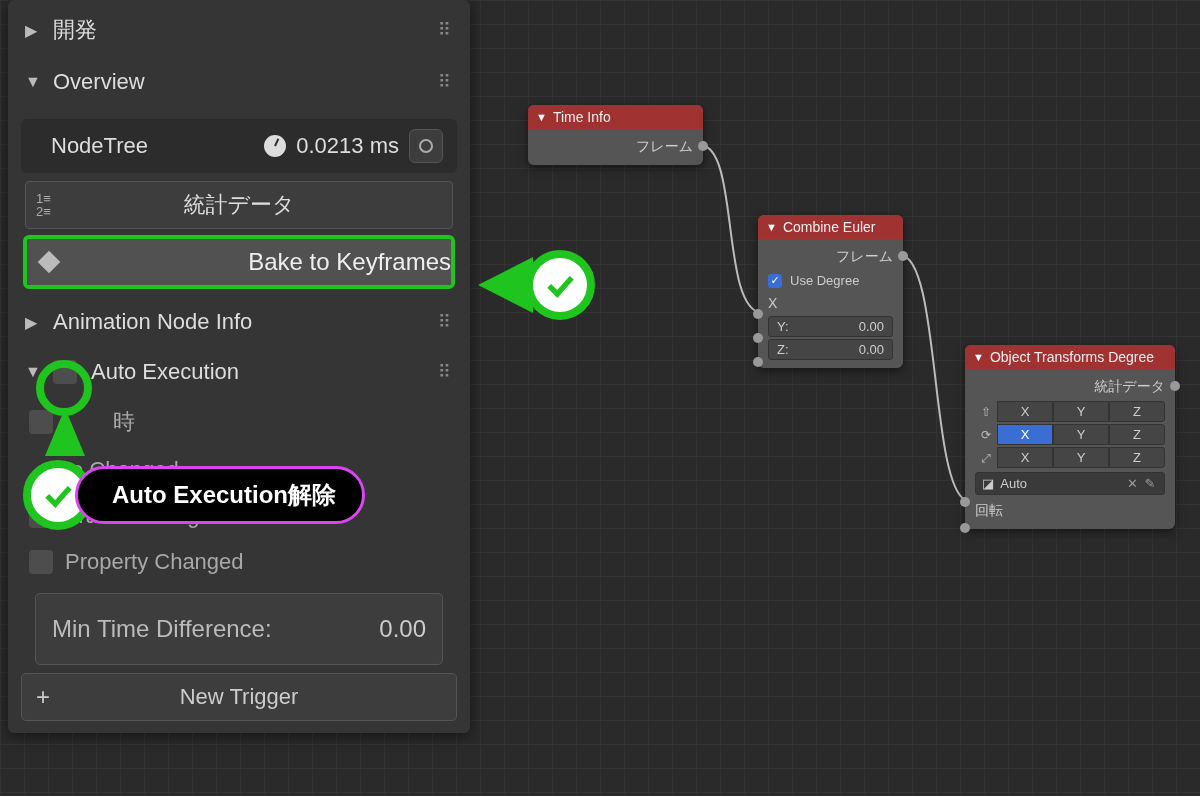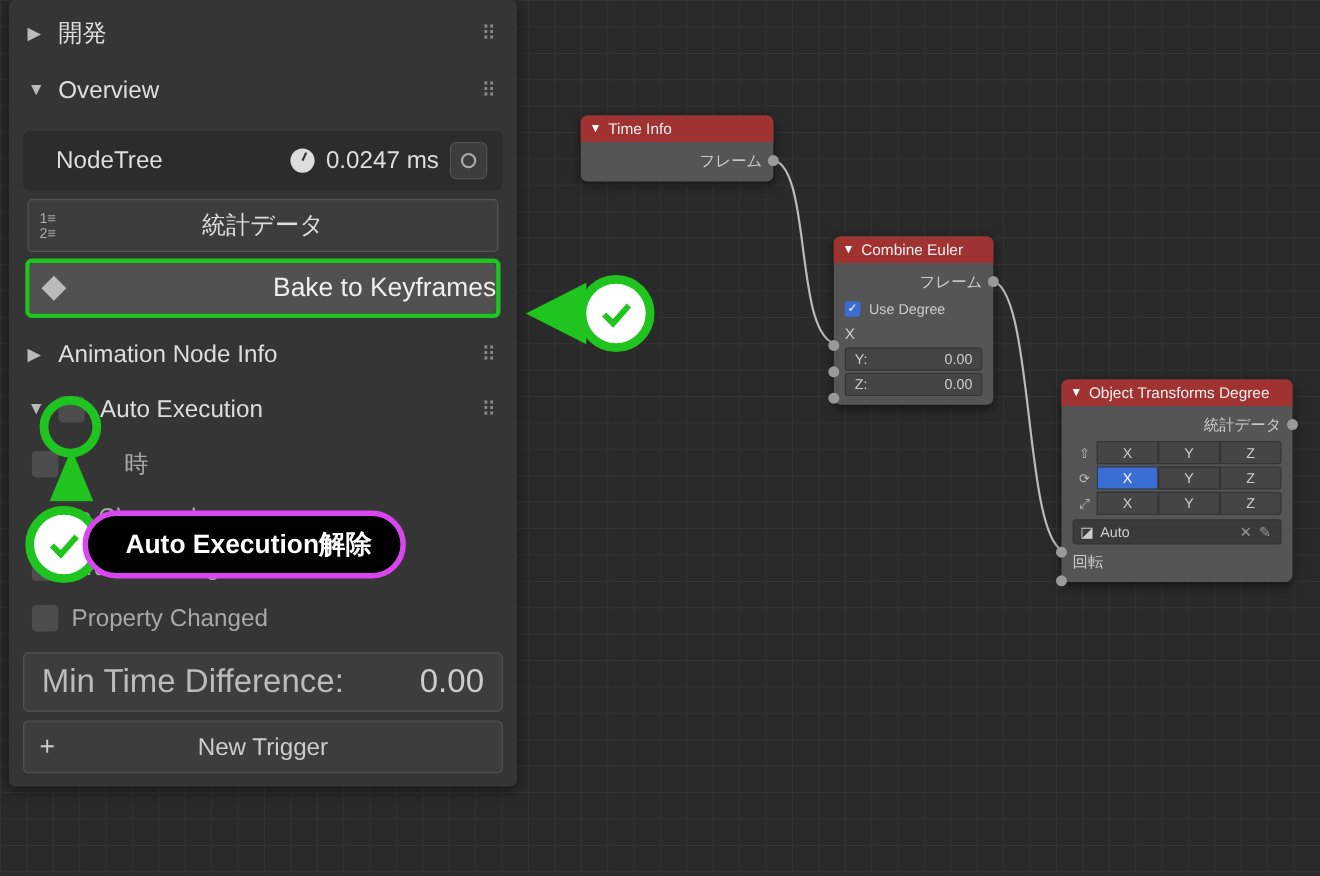--- a/index.html
+++ b/index.html
@@ -27,40 +27,40 @@
   .wide-btn{display:flex;align-items:center;justify-content:center;background:#3d3d3d;border-radius:4px;
     padding:8px 0;margin:6px 4px;font-size:22px;color:#ddd;border:1px solid #555;position:relative;}
   .wide-btn .lines{position:absolute;left:10px;font-size:13px;color:#aaa;line-height:1;}
   .bake{border:4px solid #1fc41f;border-radius:6px;margin:4px 2px;}
   .bake .inner-b{display:flex;align-items:center;justify-content:flex-end;background:#515151;border-radius:4px;
     padding:9px 0;font-size:24px;color:#eee;position:relative;}
   .bake .diamond{position:absolute;left:14px;width:16px;height:16px;background:#bbb;transform:rotate(45deg);}
   .chk{width:24px;height:24px;border-radius:4px;background:#4d4d4d;display:inline-block;margin-right:12px;flex:0 0 24px;}
   .opt{display:flex;align-items:center;padding:10px 18px;font-size:22px;color:#a8a8a8;}
   .numfield{display:flex;align-items:center;background:#3d3d3d;border:1px solid #555;border-radius:5px;
-    padding:9px 16px;margin:8px 10px;font-size:30px;color:#bbb;}
+    padding:21px 16px;margin:8px 24px;font-size:24px;color:#bbb;}
   .numfield .val{margin-left:auto;color:#ccc;}
   .addbtn{display:flex;align-items:center;justify-content:center;background:#3d3d3d;border:1px solid #555;
     border-radius:5px;padding:10px 0;margin:8px 10px 2px 10px;font-size:22px;color:#ccc;position:relative;}
   .addbtn .plus{position:absolute;left:14px;font-size:24px;color:#ccc;}
   
   .badge-check{width:70px;height:70px;border-radius:50%;background:#fff;display:flex;align-items:center;justify-content:center;
     border:8px solid #1fc41f;}
   .badge-check svg{width:36px;height:36px;stroke:#1fc41f;stroke-width:6;fill:none;}
   .tri-point{width:0;height:0;border-top:28px solid transparent;border-bottom:28px solid transparent;
     border-right:55px solid #1fc41f;}
   .anno1{position:absolute;left:478px;top:250px;display:flex;align-items:center;}
   .anno1 .tri-point{margin-right:-8px;}
   .anno2{position:absolute;left:36px;top:360px;width:56px;height:56px;border:8px solid #1fc41f;border-radius:50%;
     background:transparent;pointer-events:none;}
   .anno-tri2{position:absolute;left:45px;top:408px;width:40px;height:48px;background:#1fc41f;
     clip-path:polygon(50% 0%, 100% 100%, 0% 100%);transform:rotate(0deg);}
   .anno-pill{position:absolute;left:23px;top:460px;display:flex;align-items:center;}
   .anno-pill .badge-check{flex:0 0 70px;}
-  .anno-pill .pill{background:#000;border:5px solid #d946ef;border-radius:40px;padding:10px 26px 10px 34px;
+  .anno-pill .pill{background:#000;border:3px solid #d946ef;border-radius:40px;padding:10px 26px 10px 34px;
     color:#fff;font-size:24px;font-weight:600;margin-left:-18px;}
   
   .node{position:absolute;background:#555;border-radius:6px;box-shadow:0 3px 10px rgba(0,0,0,.5);font-size:14px;}
   .node .hdr{background:#a13232;color:#eee;padding:4px 8px;border-radius:6px 6px 0 0;display:flex;align-items:center;}
   .node .hdr .t{font-size:11px;margin-right:6px;color:#fff;}
   .node .body{padding:6px 10px;position:relative;}
   .sock{width:10px;height:10px;border-radius:50%;background:#999;position:absolute;}
   .sock.r{right:-5px;}
   .sock.l{left:-5px;}
   .nlabel{text-align:right;color:#ccc;font-size:14px;padding:3px 0;}
@@ -103,21 +103,21 @@
   <div class="sect">
     <span class="tri">▼</span>
     <span>Overview</span>
     <span class="drag">⠿</span>
   </div>
 
   <div class="inner">
     <div class="row">
       <span class="label">NodeTree</span>
       <span class="clock"></span>
-      <span class="time">0.0247 ms</span>
+      <span class="time">0.0213 ms</span>
       <span class="dot-btn"></span>
     </div>
 
     <div class="wide-btn">
       <span class="lines">1≡<br>2≡</span>
       <span>統計データ</span>
     </div>
 
     <div class="bake">
       <div class="inner-b">

